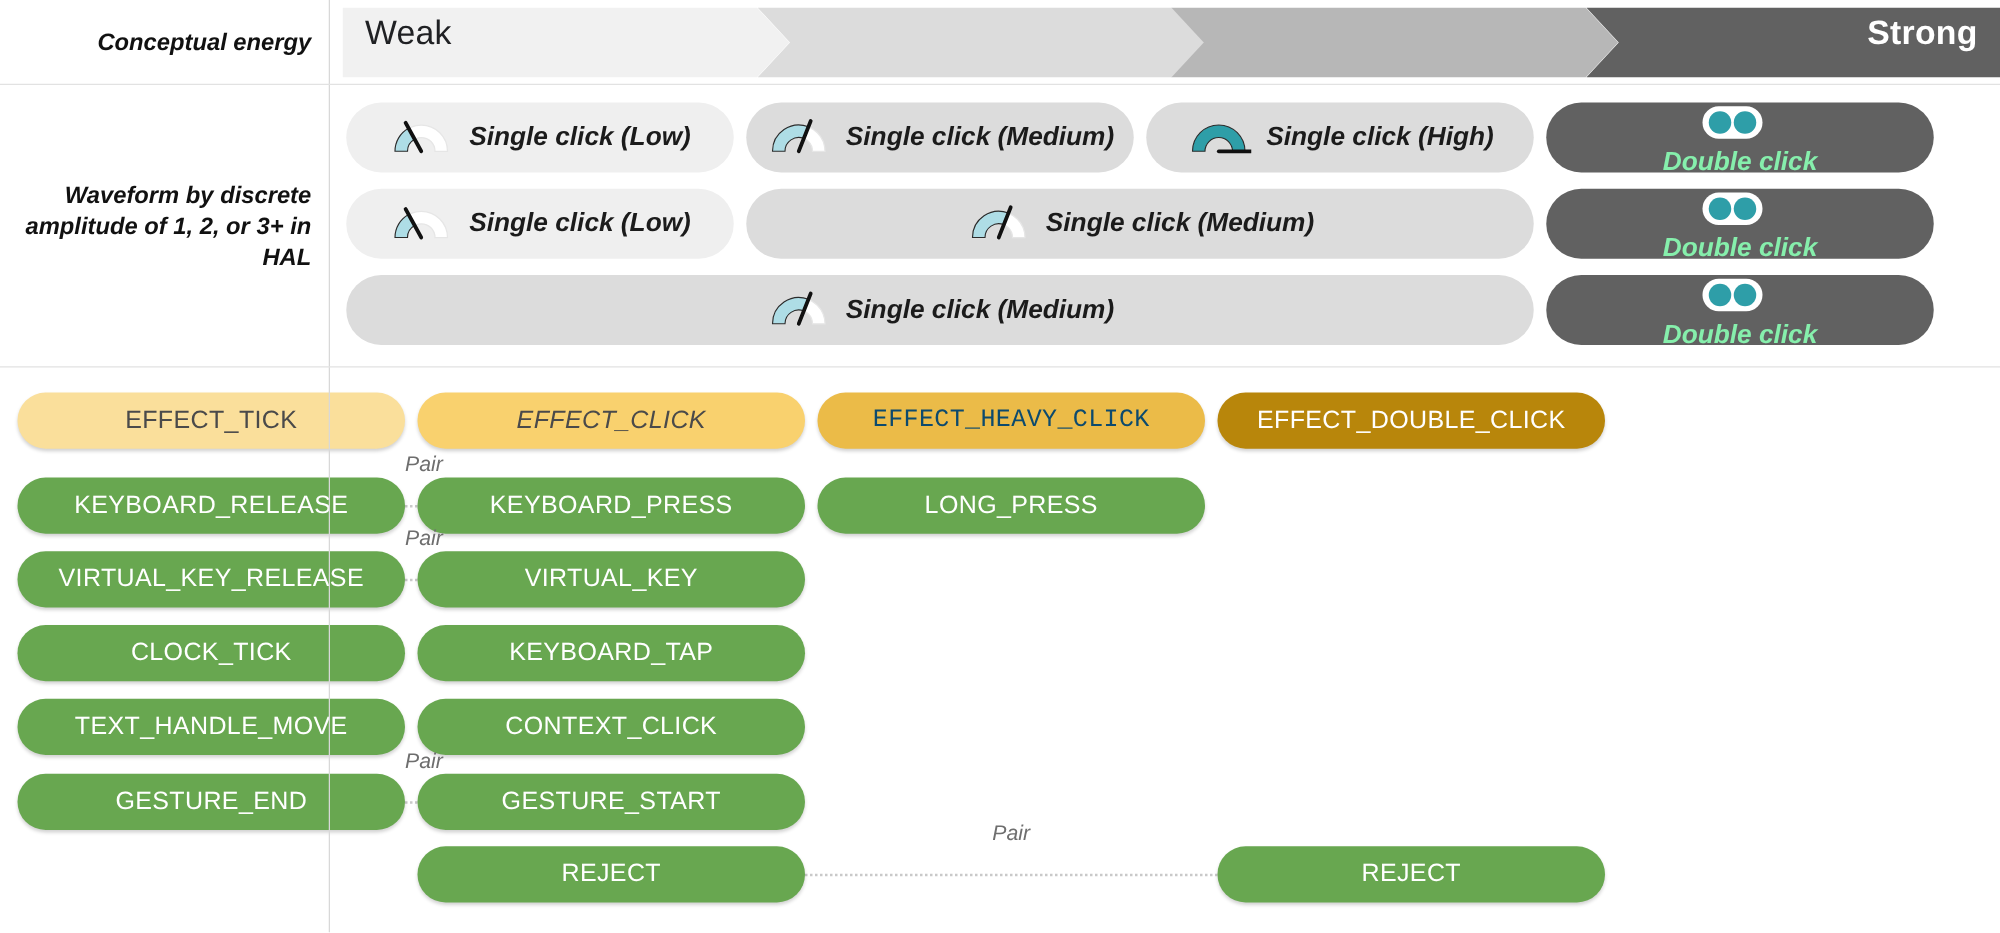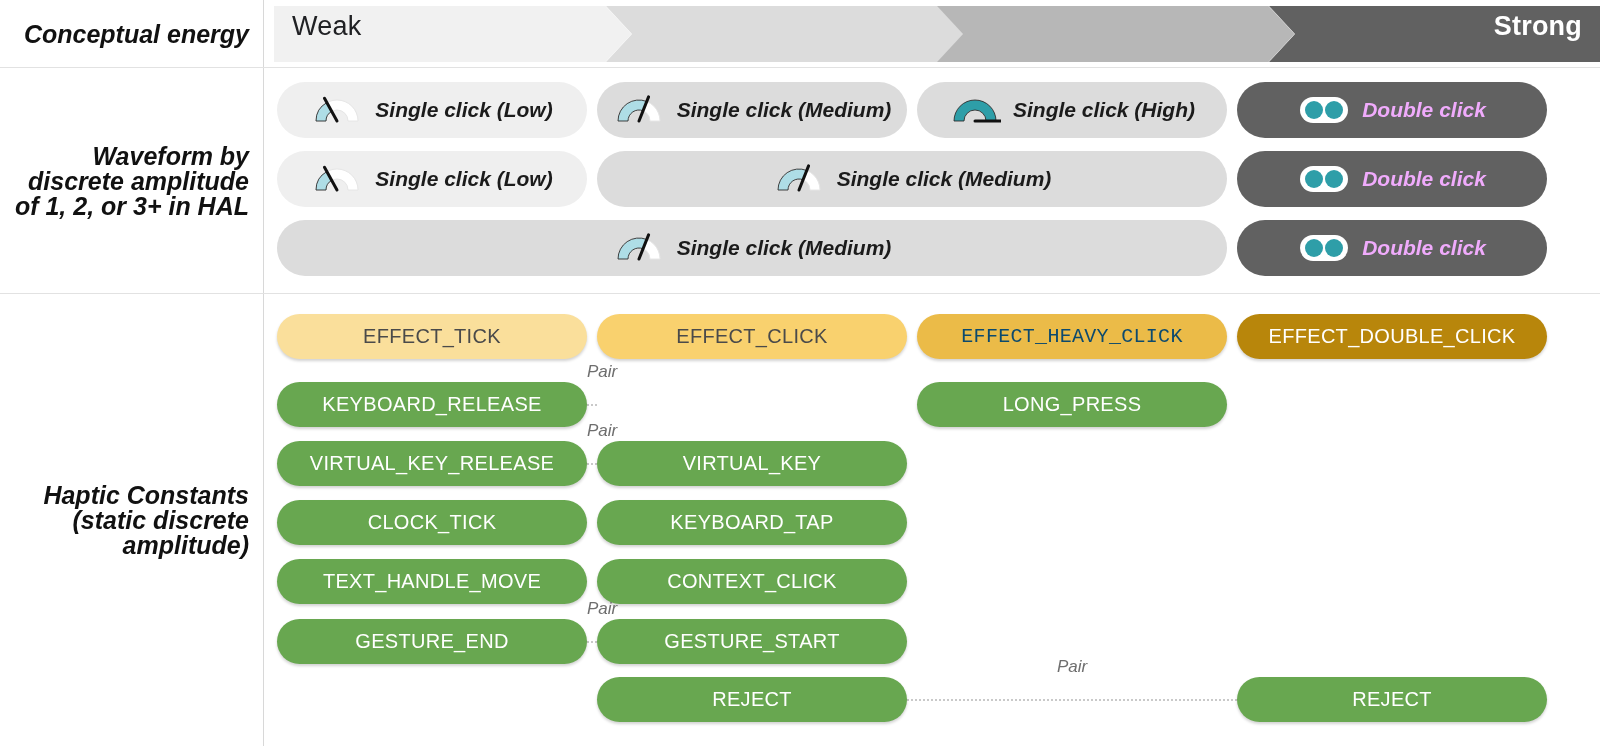--- a/index.html
+++ b/index.html
@@ -11,21 +11,21 @@
   }
   .sheet { position: relative; width: 1600px; height: 746px; }
 
   
   .row { position: relative; display: flex; width: 1600px; }
   .rowlabel {
     width: 263px; flex: 0 0 263px;
     display: flex; align-items: center; justify-content: flex-end;
     padding-right: 14px;
     font-style: italic; font-weight: bold;
-    font-size: 25px; line-height: 25px; color: #111;
+    font-size: 19px; line-height: 25px; color: #111;
     text-align: right;
   }
   .rowbody { position: relative; flex: 1 1 auto; }
   .vdiv { position: absolute; left: 263px; top: 0; bottom: 0; width: 1px; background: #d8d8d8; }
   .hdiv { position: absolute; left: 0; right: 0; height: 1px; background: #e2e2e2; }
 
   
   .energy-row { height: 68px; }
   .chev-track { position: absolute; left: 11px; top: 6px; height: 56px; right: 0; }
   .chev {
@@ -36,35 +36,35 @@
   .chev .shape { position: absolute; inset: 0; z-index: 1; }
 
   
   .wave-row { height: 226px; }
   .chip {
     position: absolute; height: 56px; border-radius: 28px;
     display: flex; align-items: center; justify-content: center;
     font-style: italic; font-weight: bold; font-size: 21px;
     color: #1b1b1b;
   }
-  .chip.dark { color: #f0abfc; }
+  .chip.dark { color: #86efac; flex-direction: column; }
   .chip .ico { flex: 0 0 auto; margin-right: 12px; display: block; }
   .chip .txt { white-space: nowrap; }
 
   
   .const-row { height: 452px; }
   .pill {
     position: absolute; height: 45px; border-radius: 23px;
     display: flex; align-items: center; justify-content: center;
     font-size: 20px; letter-spacing: .3px;
     box-shadow: 0 2px 3px rgba(0,0,0,.18);
     white-space: nowrap;
   }
   .pill.ylo { background: #FADF9B; color: #4a4a4a; }
-  .pill.ymd { background: #F9D16E; color: #4a4a4a; }
+  .pill.ymd { background: #F9D16E; color: #4a4a4a; font-style: italic; }
   .pill.yhi { background: #EBBB48; color: #0c4a6e; font-family: Liberation Mono, monospace; }
   .pill.ydk { background: #B8860B; color: #ffffff; }
   .pill.grn { background: #68A750; color: #ffffff; }
 
   .pairwrap { position: absolute; height: 45px; }
   .pairline {
     position: absolute; left: 0; right: 0; top: 22px; height: 0;
     border-top: 2px dotted #c9c9c9;
   }
   .pairlbl {
@@ -187,21 +187,20 @@
             </svg>
             <span class="txt">Double click</span>
           </div>
         </div>
     </div>
     <div class="vdiv"></div>
     <div class="hdiv" style="top:225px"></div>
   </div>
 
   <div class="row const-row">
-    <div class="rowlabel">Haptic Constants (static discrete amplitude)</div>
     <div class="rowbody">
       <div id="const-area" style="position:absolute;inset:0;">
           <div class="pill ylo" style="left: 14px; width: 310px; top: 20px;">
             <span>EFFECT_TICK</span>
           </div>
           <div class="pill ymd" style="left: 334px; width: 310px; top: 20px;">
             <span>EFFECT_CLICK</span>
           </div>
           <div class="pill yhi" style="left: 654px; width: 310px; top: 20px;">
             <span>EFFECT_HEAVY_CLICK</span>
@@ -209,20 +208,23 @@
           <div class="pill ydk" style="left: 974px; width: 310px; top: 20px;">
             <span>EFFECT_DOUBLE_CLICK</span>
           </div>
           <div class="pairwrap" style="left: 324px; width: 10px; top: 88px;">
             <div class="pairline"></div>
             <div class="pairlbl">Pair</div>
           </div>
           <div class="pill grn" style="left: 14px; width: 310px; top: 88px;">
             <span>KEYBOARD_RELEASE</span>
           </div>
+          <div class="pill grn" style="left: 334px; width: 310px; top: 88px;">
+            <span>KEYBOARD_PRESS</span>
+          </div>
           <div class="pill grn" style="left: 654px; width: 310px; top: 88px;">
             <span>LONG_PRESS</span>
           </div>
           <div class="pairwrap" style="left: 324px; width: 10px; top: 147px;">
             <div class="pairline"></div>
             <div class="pairlbl">Pair</div>
           </div>
           <div class="pill grn" style="left: 14px; width: 310px; top: 147px;">
             <span>VIRTUAL_KEY_RELEASE</span>
           </div>

